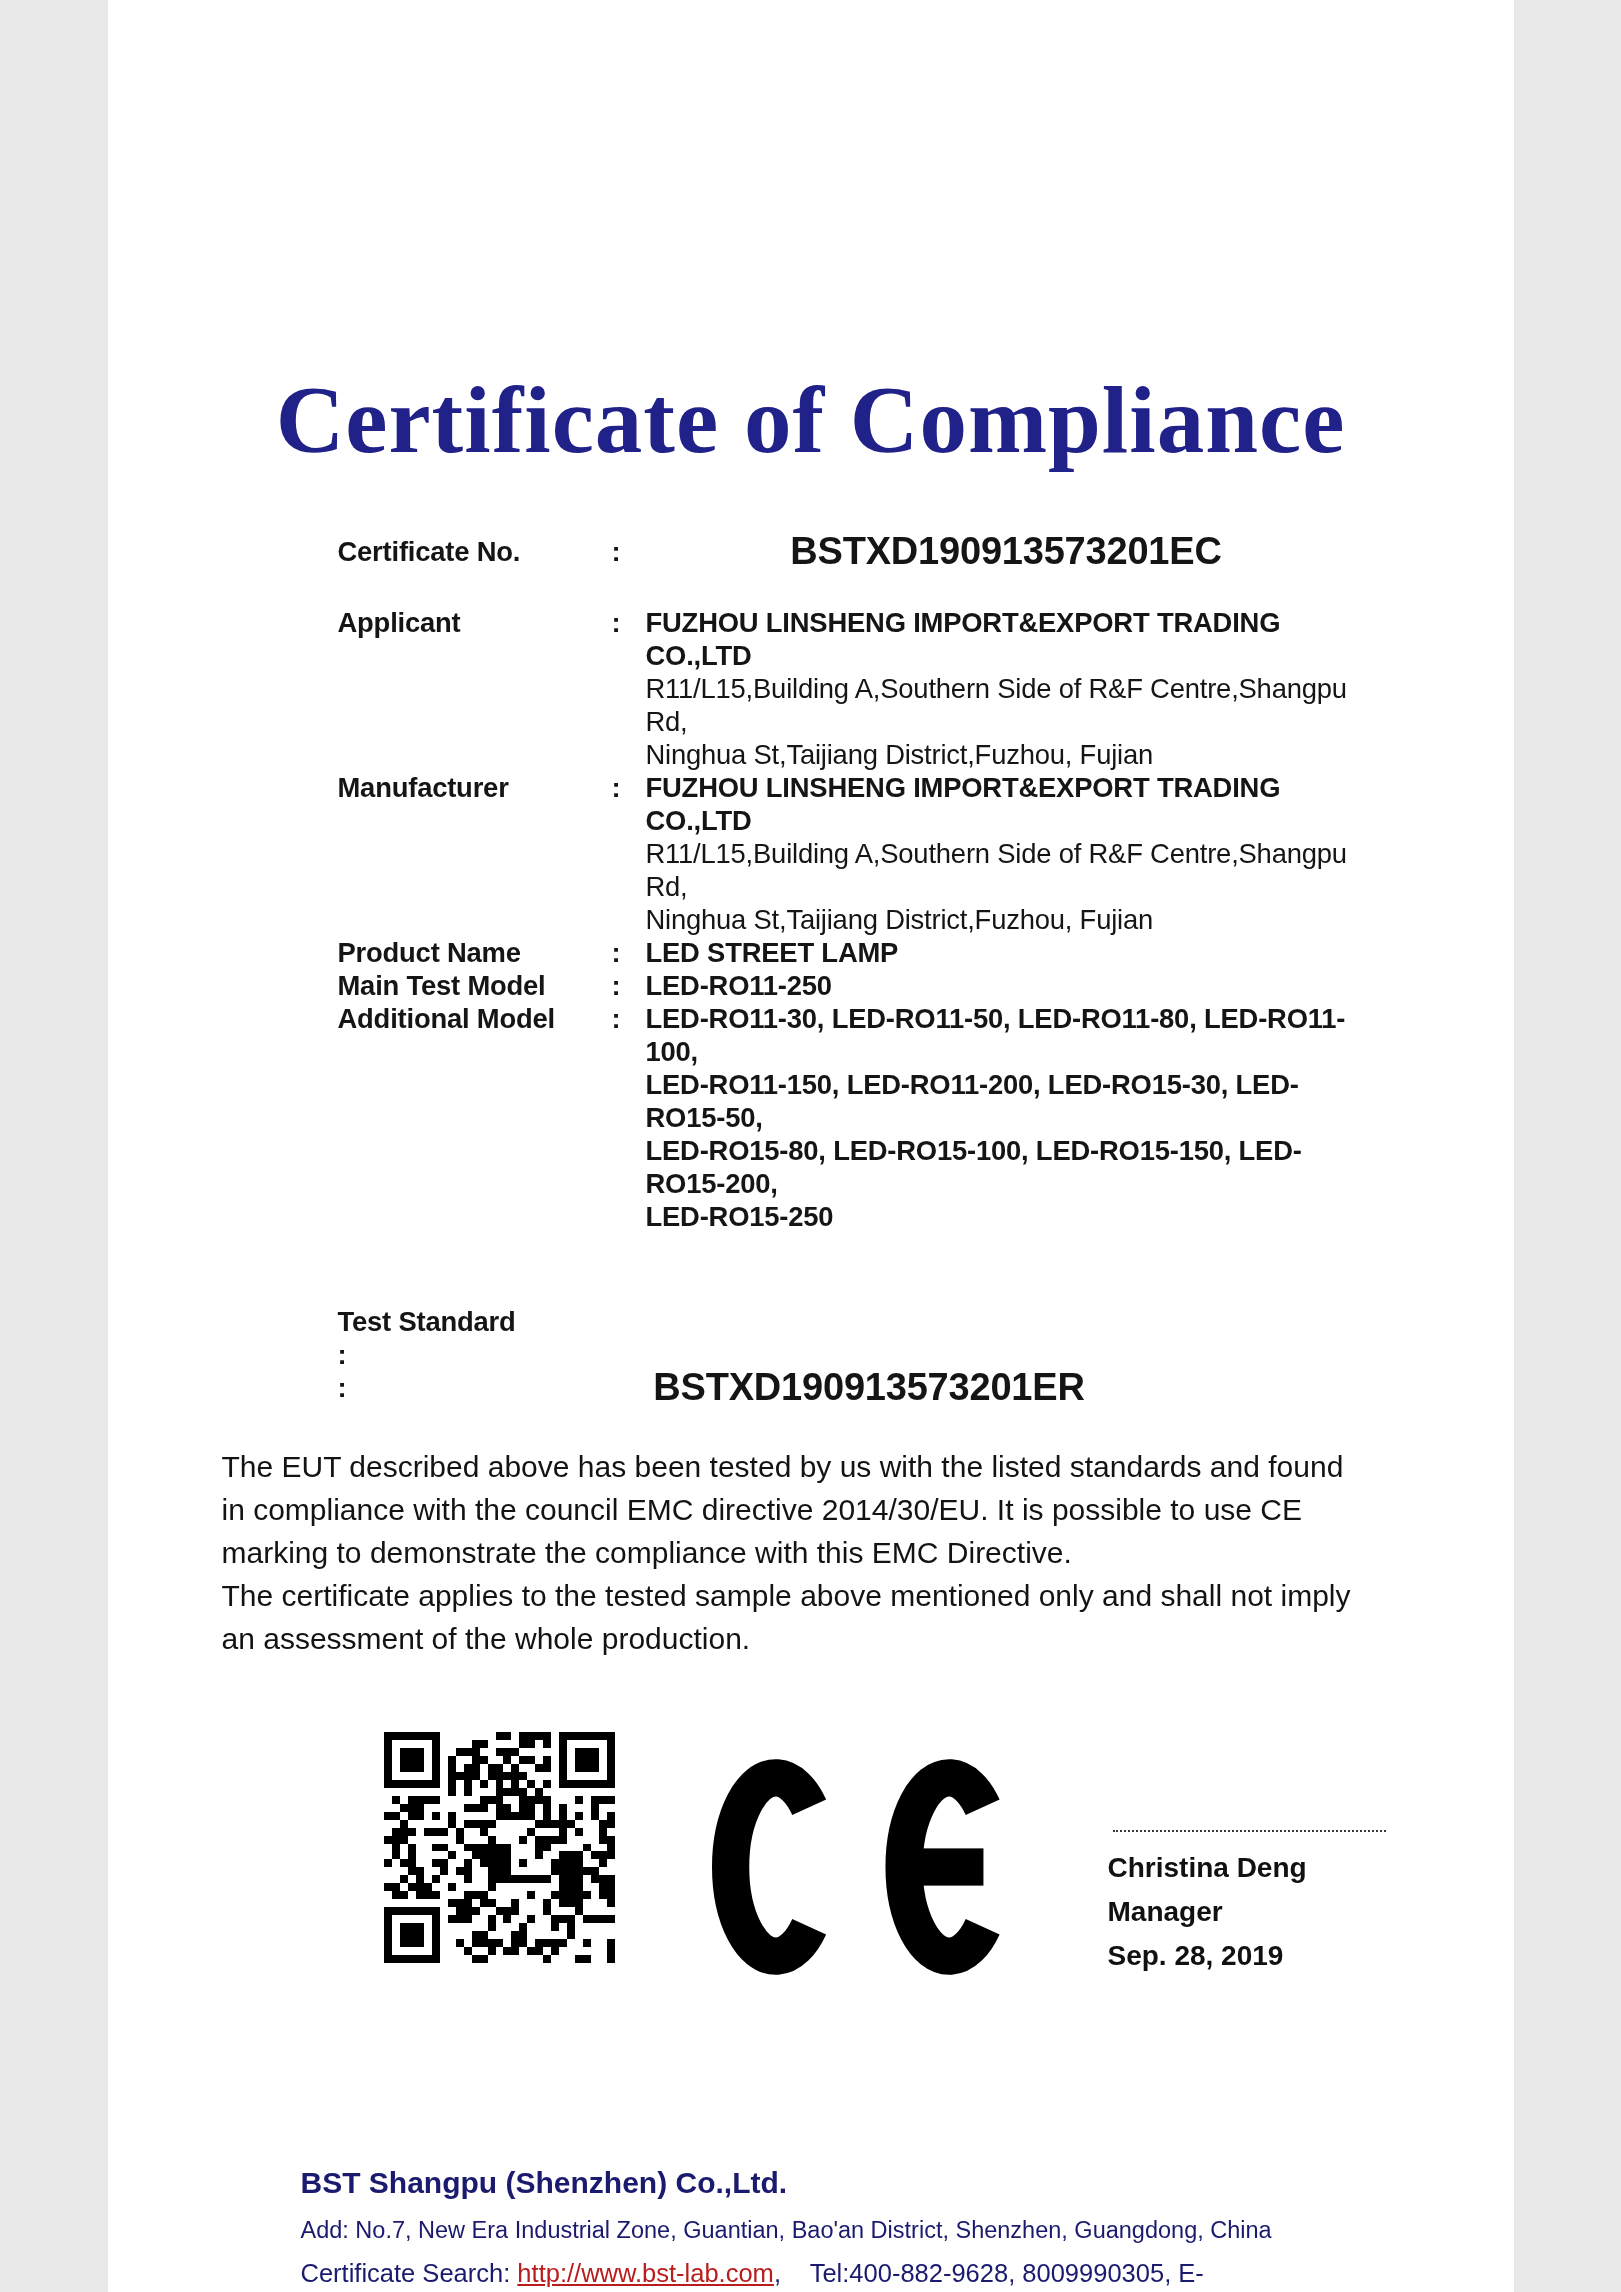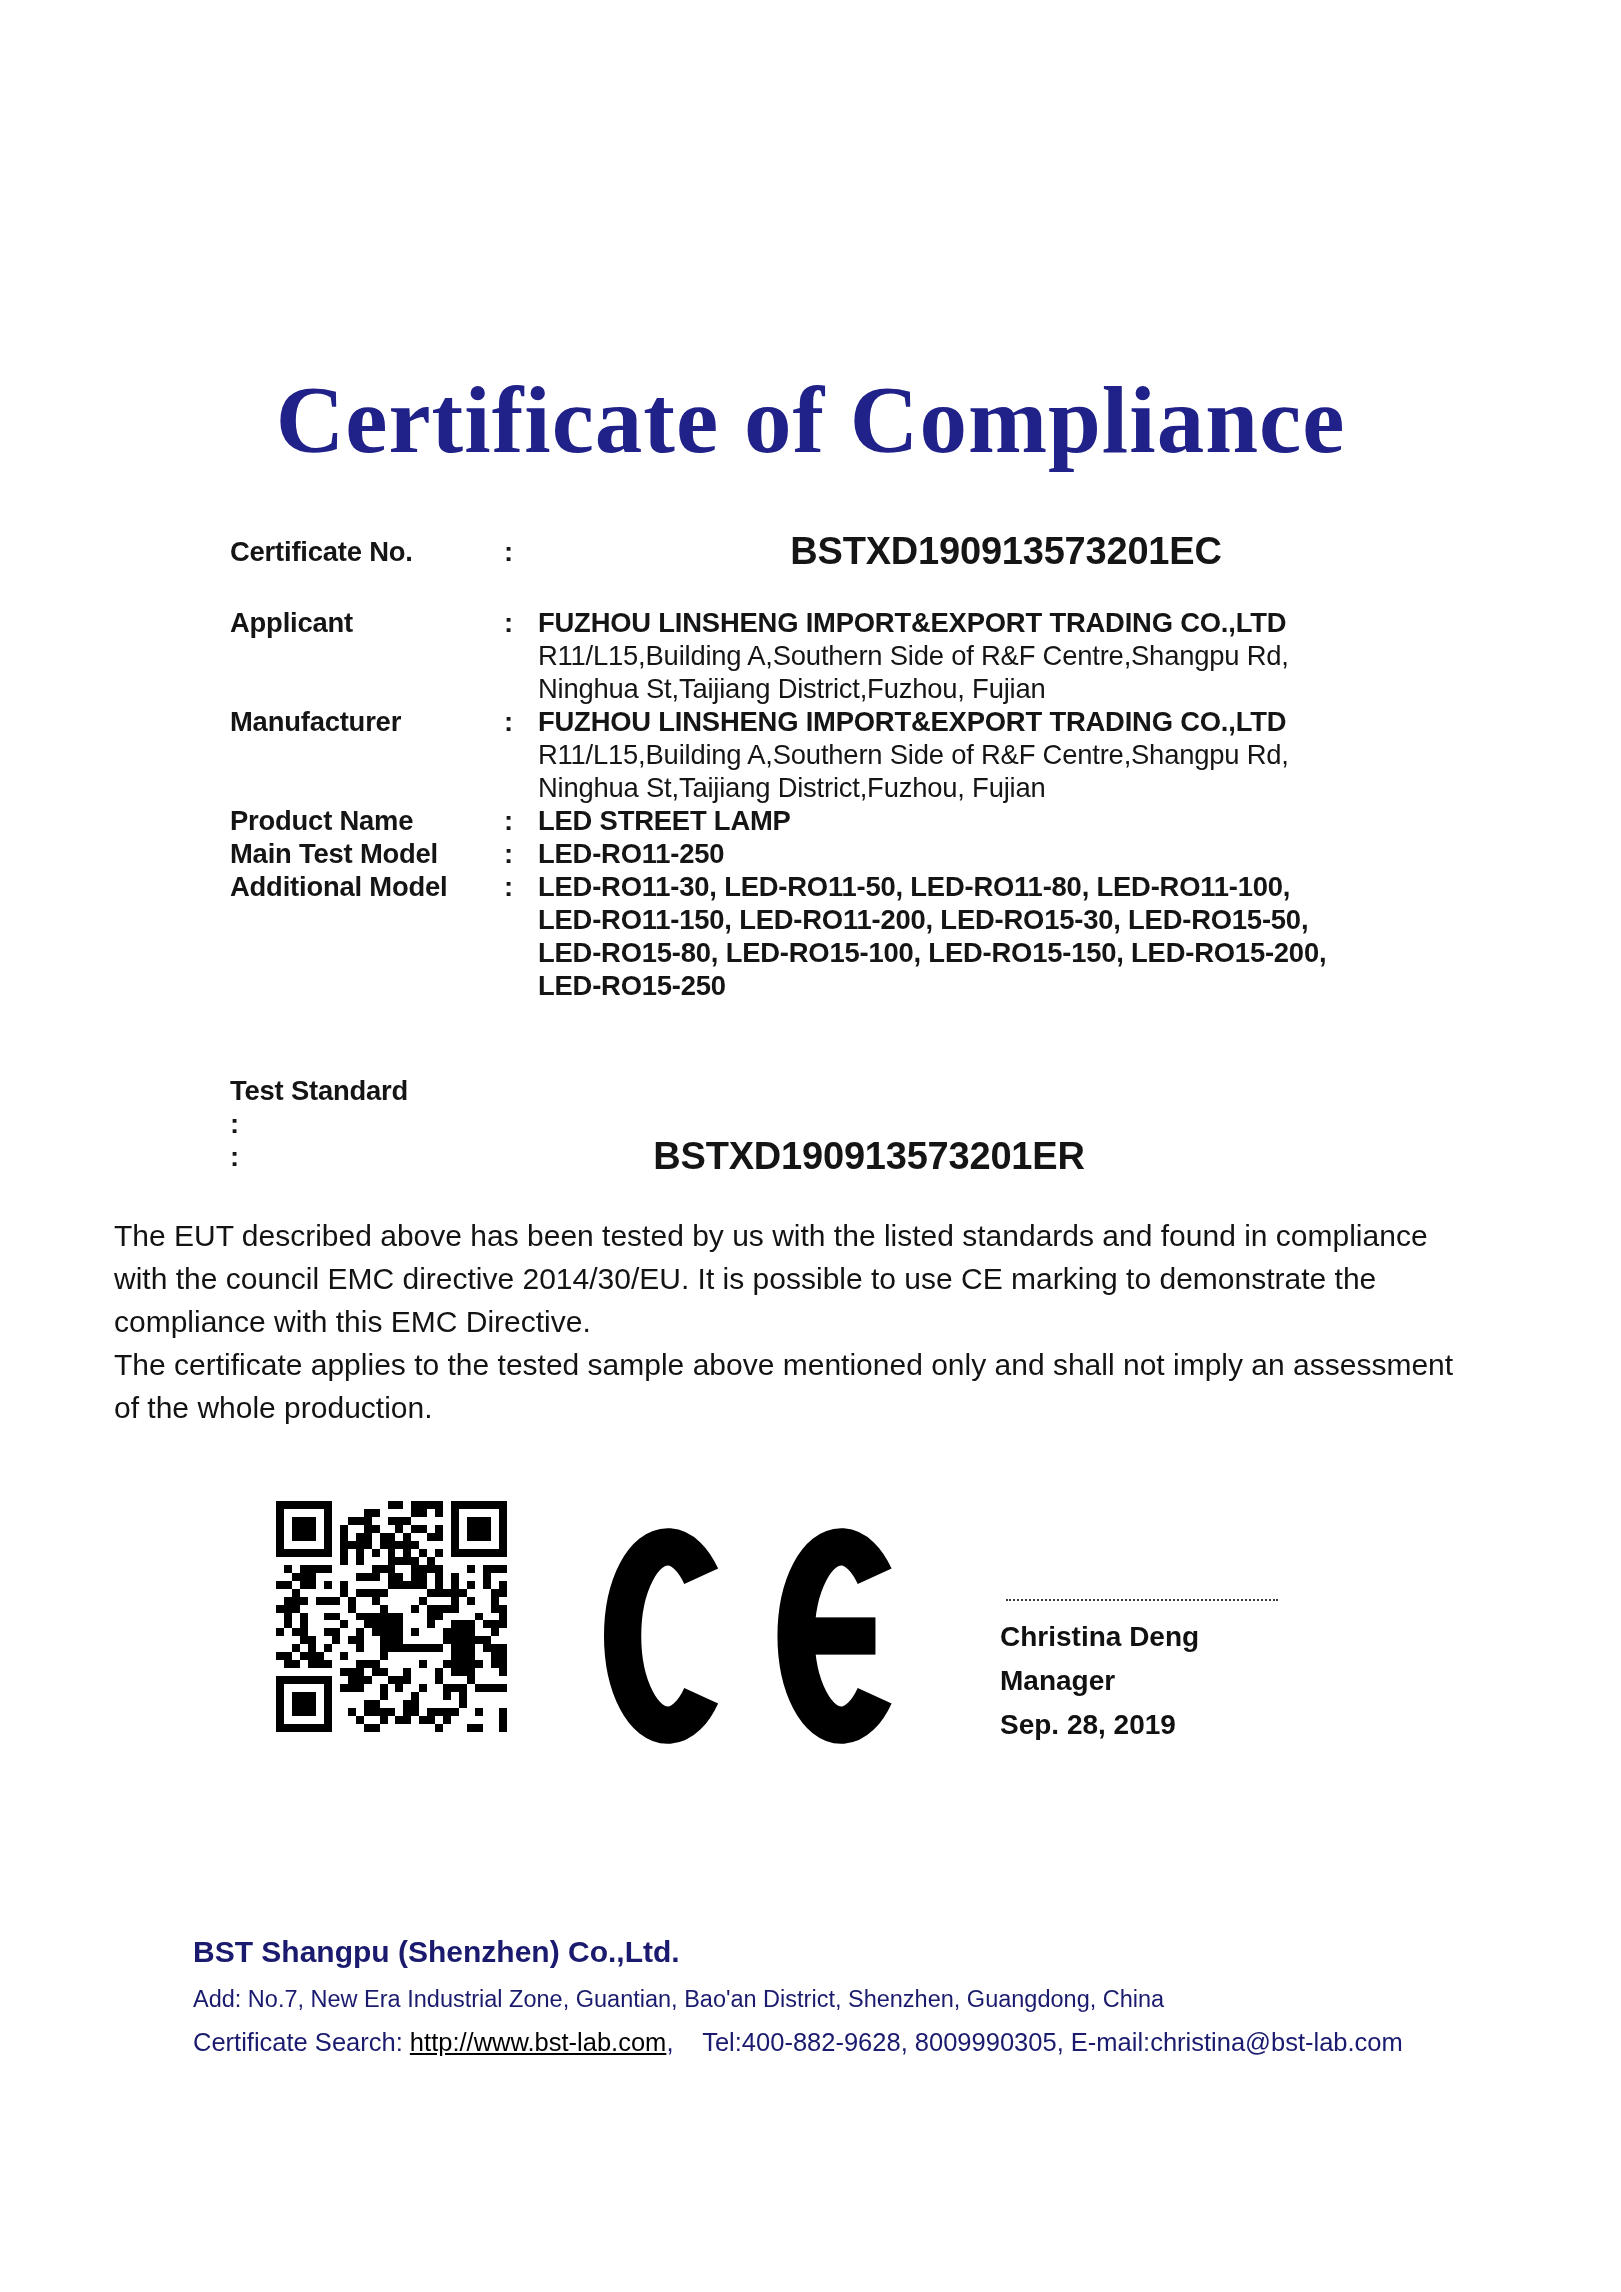--- a/index.html
+++ b/index.html
@@ -1,18 +1,18 @@
 <!DOCTYPE html>
 <html><head>
 <meta charset="utf-8">
 <style>
   html,body{margin:0;padding:0;background:#e8e8e8;}
   .page{
     position:relative;
-    width:1621px;height:2293px;
+    width:1406px;height:2293px;
     margin:0 auto;
     background:#ffffff;
     font-family:"Liberation Sans","DejaVu Sans",sans-serif;
     color:#151515;
     overflow:hidden;
   }
   .title{
     margin:368px 59px 0;
     text-align:center;
     font-family:"Liberation Serif","DejaVu Serif",serif;
@@ -58,21 +58,21 @@
     font-size:28px;line-height:44px;font-weight:bold;color:#111;
   }
   .dotline{height:0;border-top:2.9px dotted #3a3a3a;margin:0 5.9px 13.7px 5.9px;}
   .footer{
     margin:98px 118px 0 193px;
     color:#1a1a6e;
   }
   .footer .company{font-size:30px;font-weight:bold;line-height:39px;}
   .footer .address{font-size:23.5px;line-height:31px;margin-top:12.7px;}
   .footer .search{font-size:25.5px;line-height:33px;margin-top:11.8px;}
-  .footer a{color:#000000;text-decoration:underline;}
+  .footer a{color:#b91c1c;text-decoration:underline;}
   .footer .tel{margin-left:21.6px;}
 </style>
 </head>
 <body>
 
 <div class="page">
 
   <div class="title">Certificate of Compliance</div>
 
   <div class="details">

